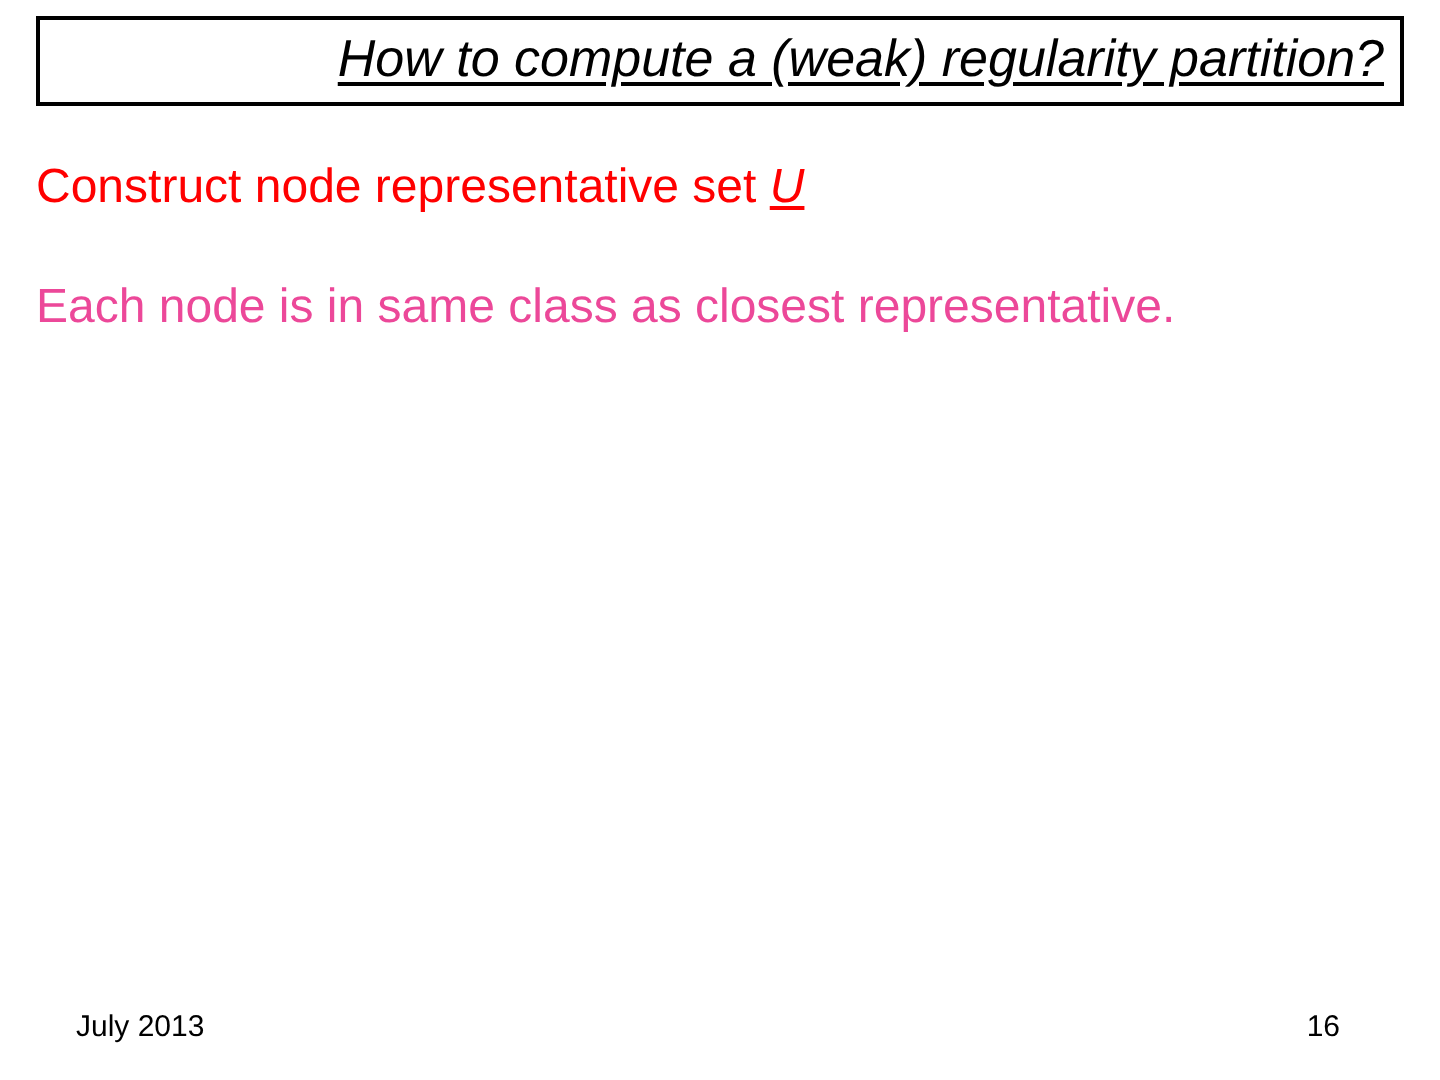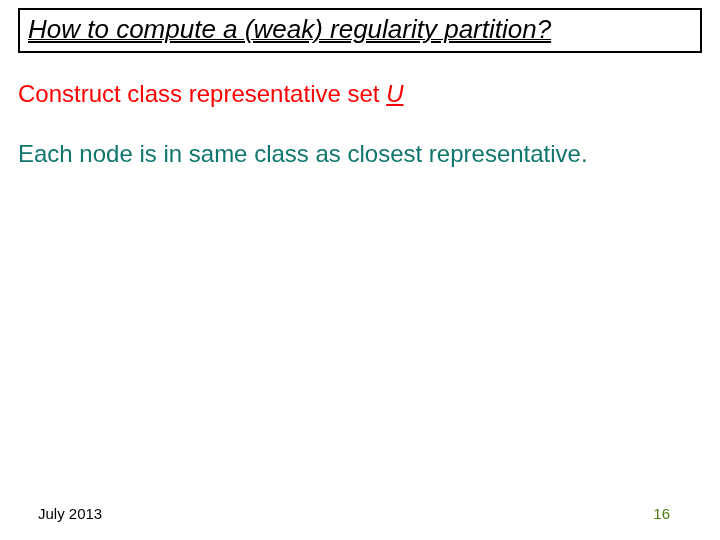--- a/index.html
+++ b/index.html
@@ -10,22 +10,21 @@
     position: relative;
     overflow: hidden;
   }
   .title-box {
     position: absolute;
     top: 8px;
     left: 18px;
     right: 18px;
     border: 2px solid #000;
     padding: 4px 8px 6px 8px;
-    text-align: left;
-    text-decoration: underline;
+    text-align: right;
   }
   .title-text {
     font-style: italic;
     font-size: 26px;
     color: #000;
     text-decoration: underline;
     text-underline-offset: 3px;
   }
   .line1 {
     position: absolute;
@@ -36,44 +35,44 @@
   }
   .line1-u {
     font-style: italic;
     text-decoration: underline;
   }
   .line2 {
     position: absolute;
     top: 140px;
     left: 18px;
     font-size: 24px;
-    color: #0f766e;
+    color: #ec4899;
   }
   .footer-date {
     position: absolute;
     bottom: 18px;
     left: 38px;
     font-size: 15px;
     color: #000;
   }
   .footer-page {
     position: absolute;
     bottom: 18px;
     right: 50px;
     font-size: 15px;
-    color: #4d7c0f;
+    color: #000000;
   }
 </style>
 </head>
 <body>
 
 <div class="title-box">
   <span class="title-text">How to compute a (weak) regularity partition?</span>
 </div>
 
 <div class="line1">
-  <span>Construct class representative set </span><span class="line1-u">U</span>
+  <span>Construct node representative set </span><span class="line1-u">U</span>
 </div>
 
 <div class="line2">Each node is in same class as closest representative.</div>
 
 <div class="footer-date">July 2013</div>
 <div class="footer-page">16</div>
 
 </body></html>

